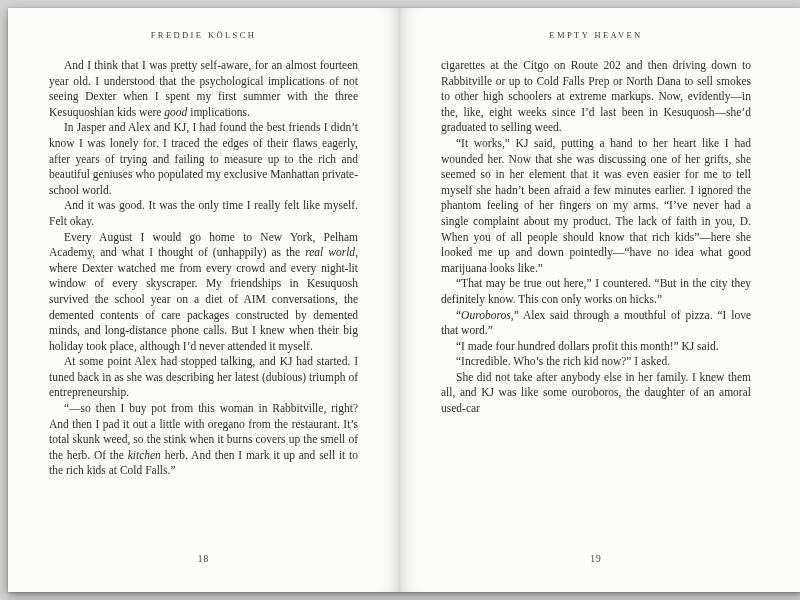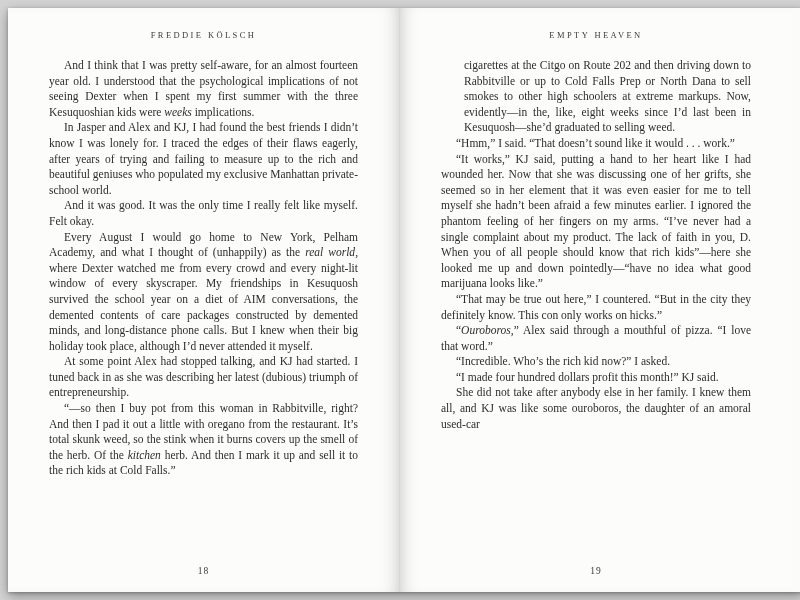--- a/index.html
+++ b/index.html
@@ -60,56 +60,54 @@
     color: #2d2d2d;
     text-align: justify;
     overflow: hidden;
   }
   .page-body p.para {
     margin: 0;
     text-indent: 15px;
   }
   .page-body p.para.no-indent {
     text-indent: 0;
-    margin-left: 23px;
   }
   .page-number {
     position: absolute;
-    bottom: 16px;
+    bottom: 28px;
     left: 0;
     right: 0;
     text-align: center;
     font-size: 9.5px;
     letter-spacing: 1px;
     color: #3c3c3c;
   }
 </style>
 </head>
 <body>
 
 <div class="spread">
   <div class="page page-left">
     <div class="running-header">FREDDIE KÖLSCH</div>
     <div class="page-body">
-        <p class="para">And I think that I was pretty self-aware, for an almost fourteen year old. I understood that the psychological implications of not seeing Dexter when I spent my first summer with the three Kesuquoshian kids were <em>weeks</em> implications.</p>
+        <p class="para">And I think that I was pretty self-aware, for an almost fourteen year old. I understood that the psychological implications of not seeing Dexter when I spent my first summer with the three Kesuquoshian kids were <em>good</em> implications.</p>
         <p class="para">In Jasper and Alex and KJ, I had found the best friends I didn’t know I was lonely for. I traced the edges of their flaws eagerly, after years of trying and failing to measure up to the rich and beautiful geniuses who populated my exclusive Manhattan private-school world.</p>
         <p class="para">And it was good. It was the only time I really felt like myself. Felt okay.</p>
         <p class="para">Every August I would go home to New York, Pelham Academy, and what I thought of (unhappily) as the <em>real world</em>, where Dexter watched me from every crowd and every night-lit window of every skyscraper. My friendships in Kesuquosh survived the school year on a diet of AIM conversations, the demented contents of care packages constructed by demented minds, and long-distance phone calls. But I knew when their big holiday took place, although I’d never attended it myself.</p>
         <p class="para">At some point Alex had stopped talking, and KJ had started. I tuned back in as she was describing her latest (dubious) triumph of entrepreneurship.</p>
         <p class="para">“—so then I buy pot from this woman in Rabbitville, right? And then I pad it out a little with oregano from the restaurant. It’s total skunk weed, so the stink when it burns covers up the smell of the herb. Of the <em>kitchen</em> herb. And then I mark it up and sell it to the rich kids at Cold Falls.”</p>
       </div>
     <div class="page-number">18</div>
   </div>
   <div class="page page-right">
     <div class="running-header">EMPTY HEAVEN</div>
     <div class="page-body">
         <p class="para no-indent">cigarettes at the Citgo on Route 202 and then driving down to Rabbitville or up to Cold Falls Prep or North Dana to sell smokes to other high schoolers at extreme markups. Now, evidently—in the, like, eight weeks since I’d last been in Kesuquosh—she’d graduated to selling weed.</p>
-        <p class="para">“Hmm,” I said. “That doesn’t sound like it would . . . work.”</p>
         <p class="para">“It works,” KJ said, putting a hand to her heart like I had wounded her. Now that she was discussing one of her grifts, she seemed so in her element that it was even easier for me to tell myself she hadn’t been afraid a few minutes earlier. I ignored the phantom feeling of her fingers on my arms. “I’ve never had a single complaint about my product. The lack of faith in you, D. When you of all people should know that rich kids”—here she looked me up and down pointedly—“have no idea what good marijuana looks like.”</p>
         <p class="para">“That may be true out here,” I countered. “But in the city they definitely know. This con only works on hicks.”</p>
         <p class="para">“<em>Ouroboros</em>,” Alex said through a mouthful of pizza. “I love that word.”</p>
+        <p class="para">“I made four hundred dollars profit this month!” KJ said.</p>
         <p class="para">“Incredible. Who’s the rich kid now?” I asked.</p>
-        <p class="para">“I made four hundred dollars profit this month!” KJ said.</p>
         <p class="para">She did not take after anybody else in her family. I knew them all, and KJ was like some ouroboros, the daughter of an amoral used-car</p>
       </div>
     <div class="page-number">19</div>
   </div>
 </div>
 
 </body></html>

